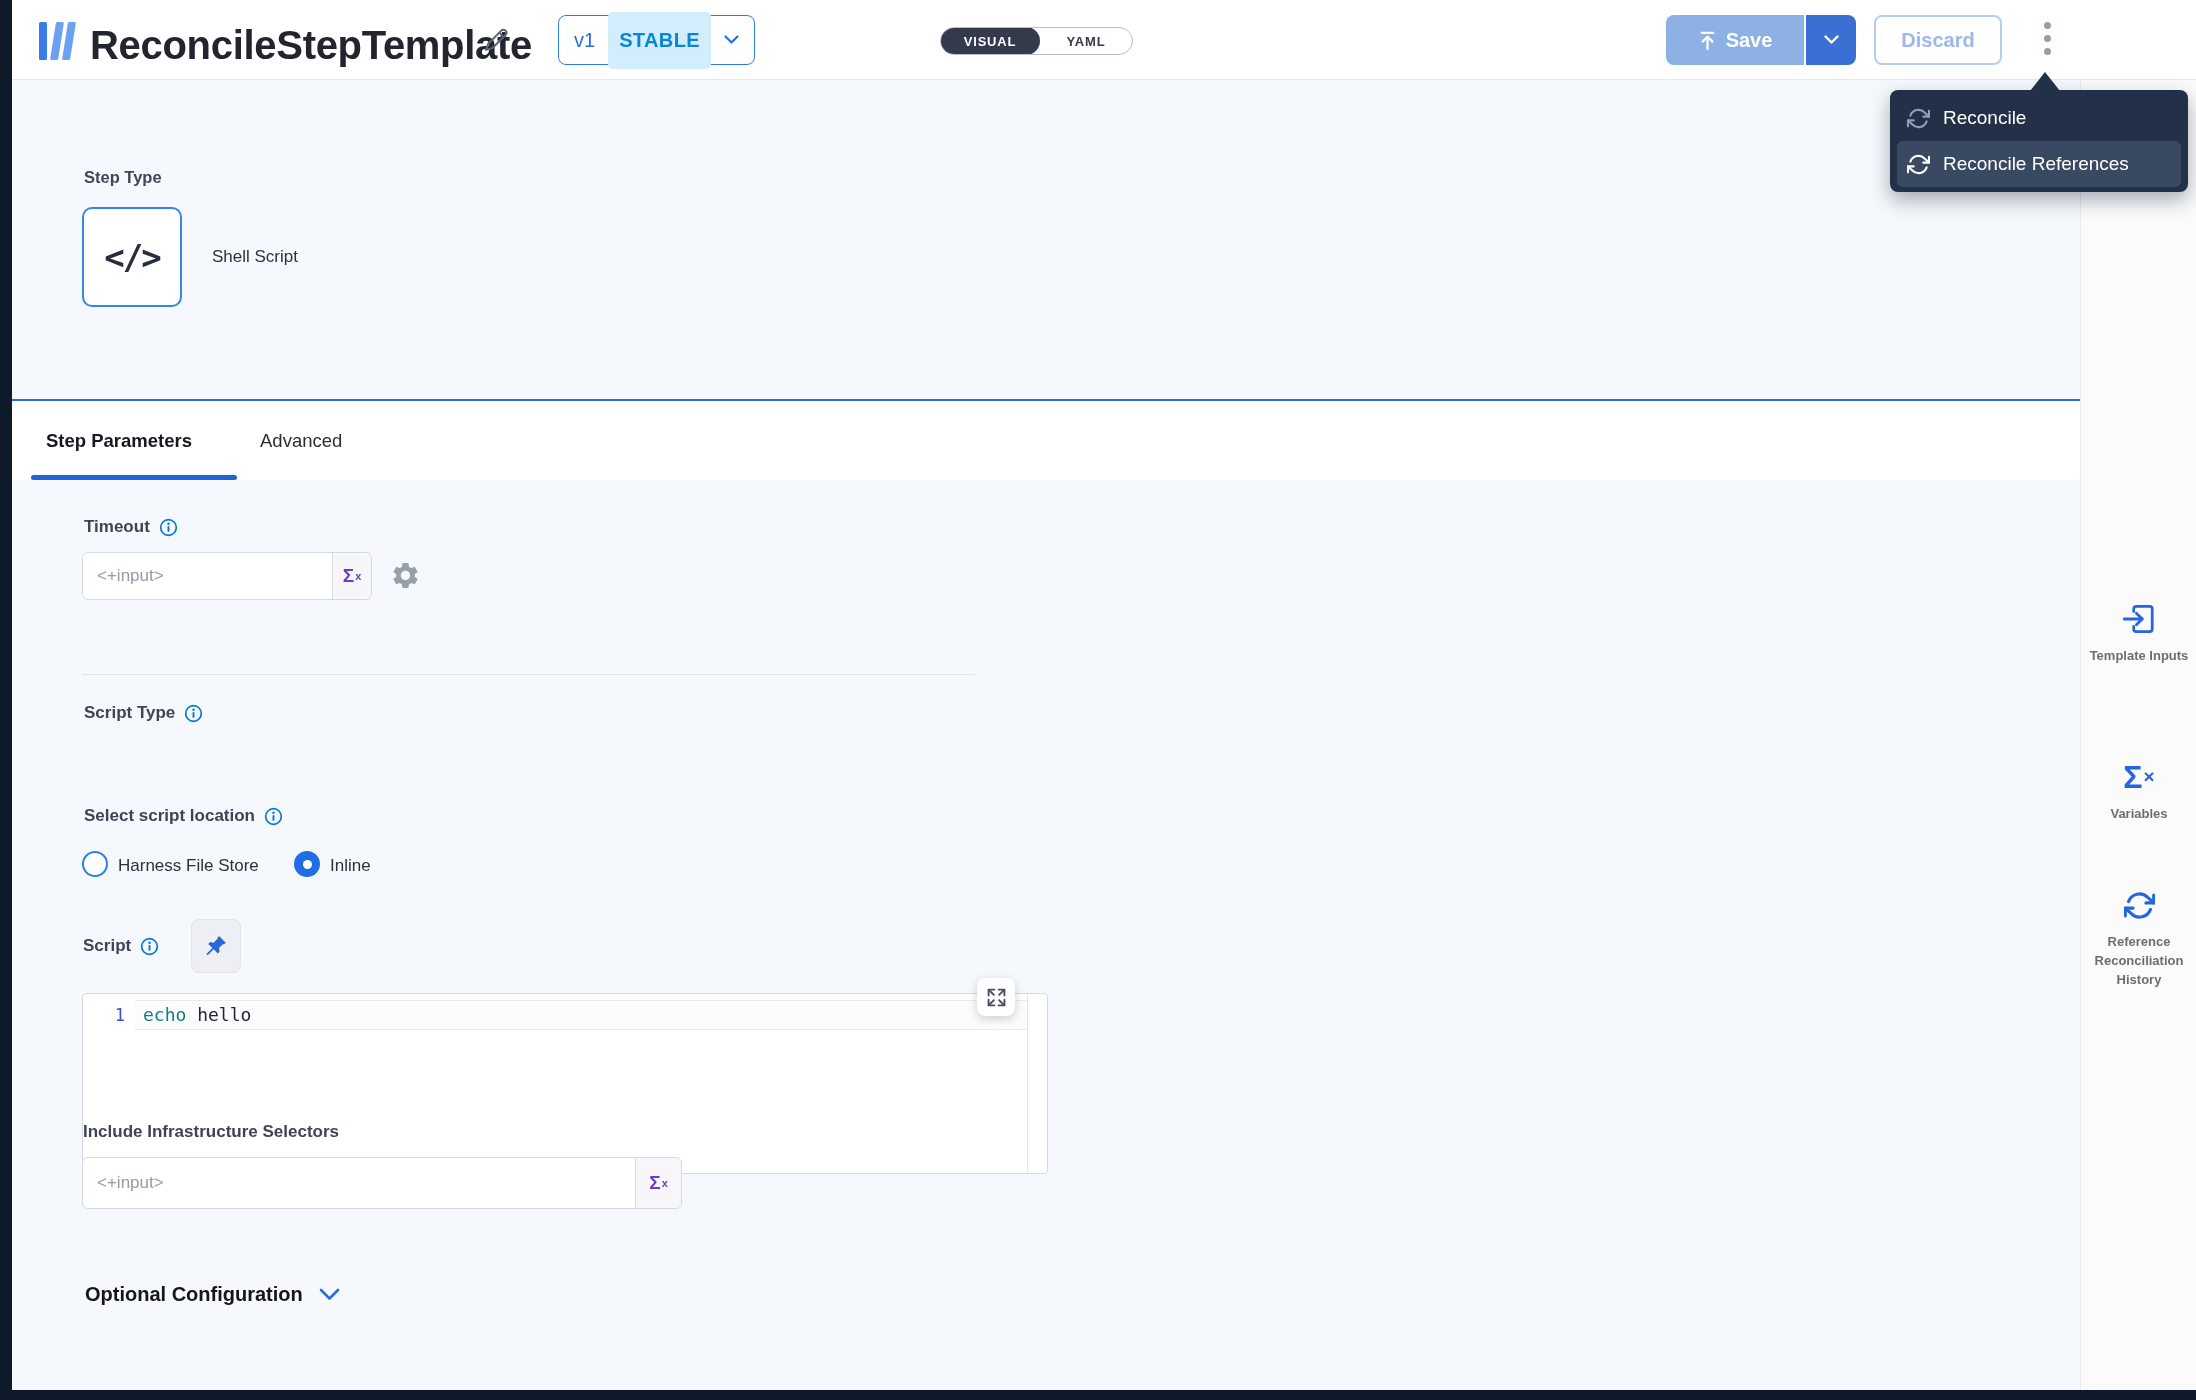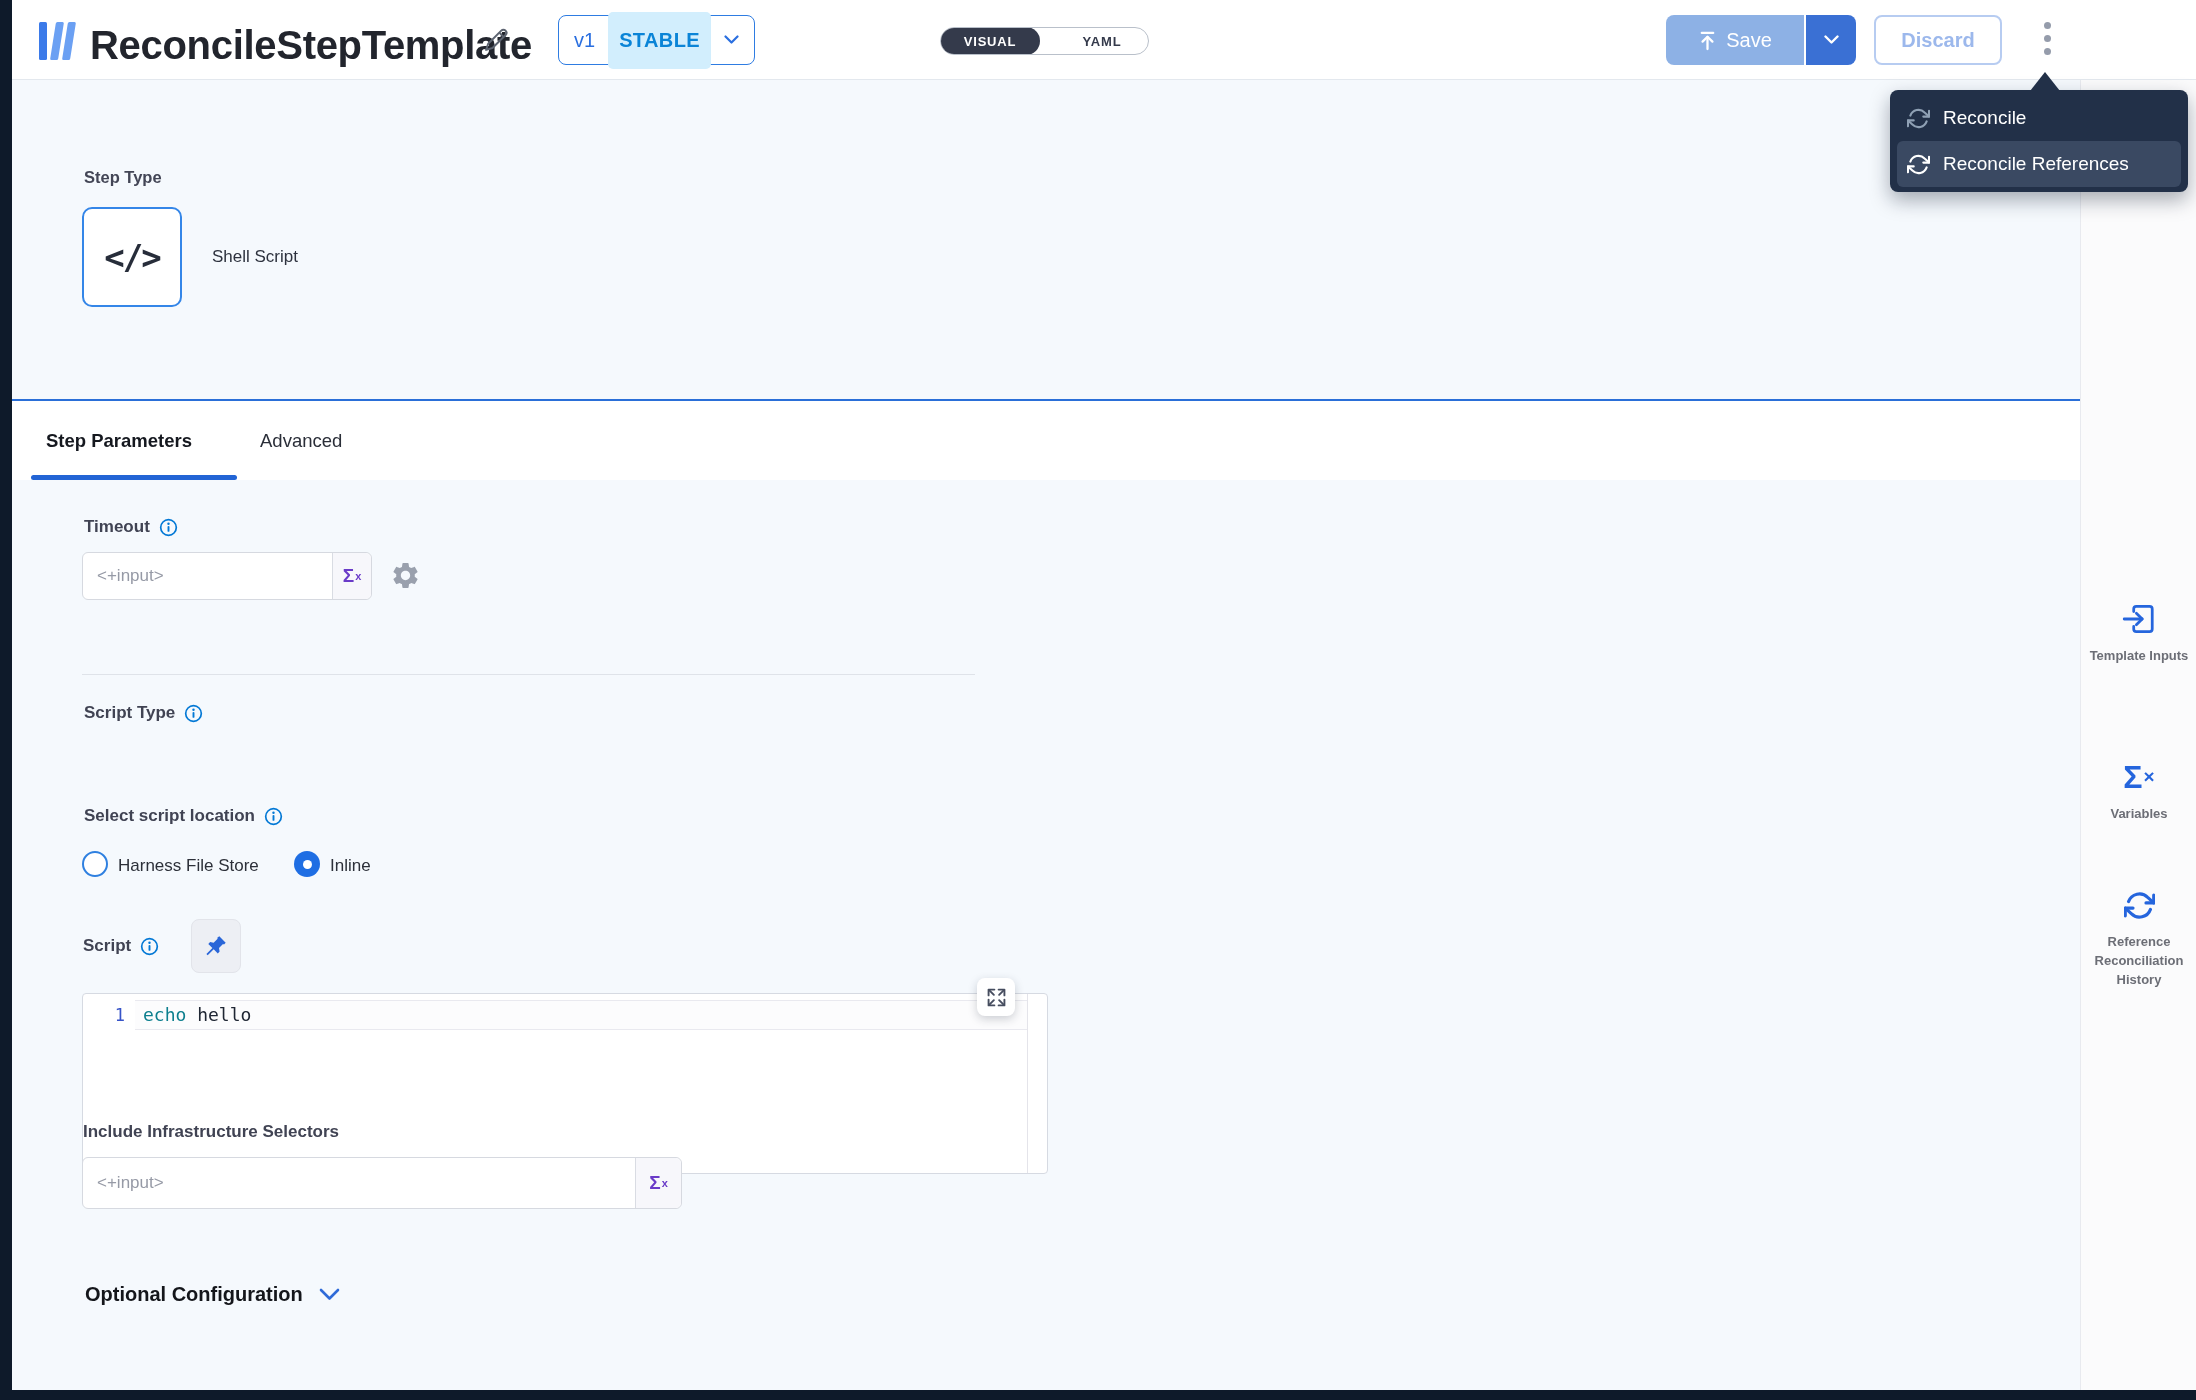--- a/index.html
+++ b/index.html
@@ -12,26 +12,26 @@
   .bottom-strip { position:absolute; left:0; top:1390px; width:2196px; height:10px; background:#0e1a2a; z-index:40; }
 
   
   .header { position:absolute; left:12px; top:0; width:2184px; height:80px; background:#fff; border-bottom:1px solid #e3e8ee; z-index:20; }
   .logo { position:absolute; left:24px; top:20px; }
   .page-title { position:absolute; left:78px; top:23px; font-size:40px; font-weight:bold; color:#22252d; letter-spacing:-0.3px; white-space:nowrap; }
   .pencil { position:absolute; left:470px; top:26px; }
   .version-pill { position:absolute; left:534px; top:15px; height:50px; display:flex; align-items:center; gap:13px; padding:0 15px; border:1px solid #2e7ce2; border-radius:8px; background:#fff; cursor:pointer;margin-left:12px; }
   .version-label { color:#2a6fe0; font-size:20px; }
   .version-badge { background:#d2eefd; color:#0a84d7; font-size:20px; font-weight:bold; letter-spacing:.4px; padding:17px 11px; border-radius:5px; }
-  .mode-toggle { position:absolute; left:928px; top:27px; height:28px; display:flex; align-items:center; border:1px solid #b9c0ca; border-radius:15px; background:#fff; overflow:hidden;gap:16px; }
+  .mode-toggle { position:absolute; left:928px; top:27px; height:28px; display:flex; align-items:center; border:1px solid #b9c0ca; border-radius:15px; background:#fff; overflow:hidden; }
   .mode-seg { height:28px; display:flex; align-items:center; justify-content:center; font-size:13px; font-weight:bold; letter-spacing:.8px; cursor:pointer; }
   .mode-visual { width:100px; background:#343a4b; color:#fff; border-radius:14px; margin:-1px 0 -1px -1px; }
   .mode-yaml { width:92px; color:#343a4b; }
   .save-split { position:absolute; left:1654px; top:15px; height:50px; display:flex; }
-  .save-main { width:138px; background:#8db1e5; border-radius:8px 0 0 8px; color:#fff; font-size:20px; font-weight:normal; display:flex; align-items:center; justify-content:center; gap:9px; cursor:pointer; }
+  .save-main { width:138px; background:#8db1e5; border-radius:8px 0 0 8px; color:#fff; font-size:20px; font-weight:bold; display:flex; align-items:center; justify-content:center; gap:9px; cursor:pointer; }
   .save-caret { width:50px; margin-left:2px; background:#3a70d4; border-radius:0 8px 8px 0; display:flex; align-items:center; justify-content:center; cursor:pointer; }
   .discard-btn { position:absolute; left:1862px; top:15px; width:128px; height:50px; background:#fff; border:2px solid #b7ccf1; border-radius:8px; color:#9cb8ec; font-size:20px; font-weight:bold; display:flex; align-items:center; justify-content:center; cursor:pointer; }
   .kebab { position:absolute; left:2028px; top:18px; display:flex; flex-direction:column; gap:6px; padding:4px; cursor:pointer; }
   .kebab i { width:7px; height:7px; border-radius:50%; background:#959cab; }
 
   
   .menu-caret { position:absolute; left:2030px; top:72px; width:0; height:0; border-left:15px solid transparent; border-right:15px solid transparent; border-bottom:19px solid #223048; z-index:61; }
   .menu { position:absolute; left:1890px; top:90px; width:298px; background:#223048; border-radius:8px; padding:5px 7px; z-index:60; box-shadow:0 8px 20px rgba(10,20,40,.35); }
   .menu-item { height:46px; display:flex; align-items:center; gap:13px; padding:0 10px; border-radius:6px; color:#fff; font-size:19px; cursor:pointer; }
   .menu-item .mi-icon { display:flex; color:#8fa0b4; }

